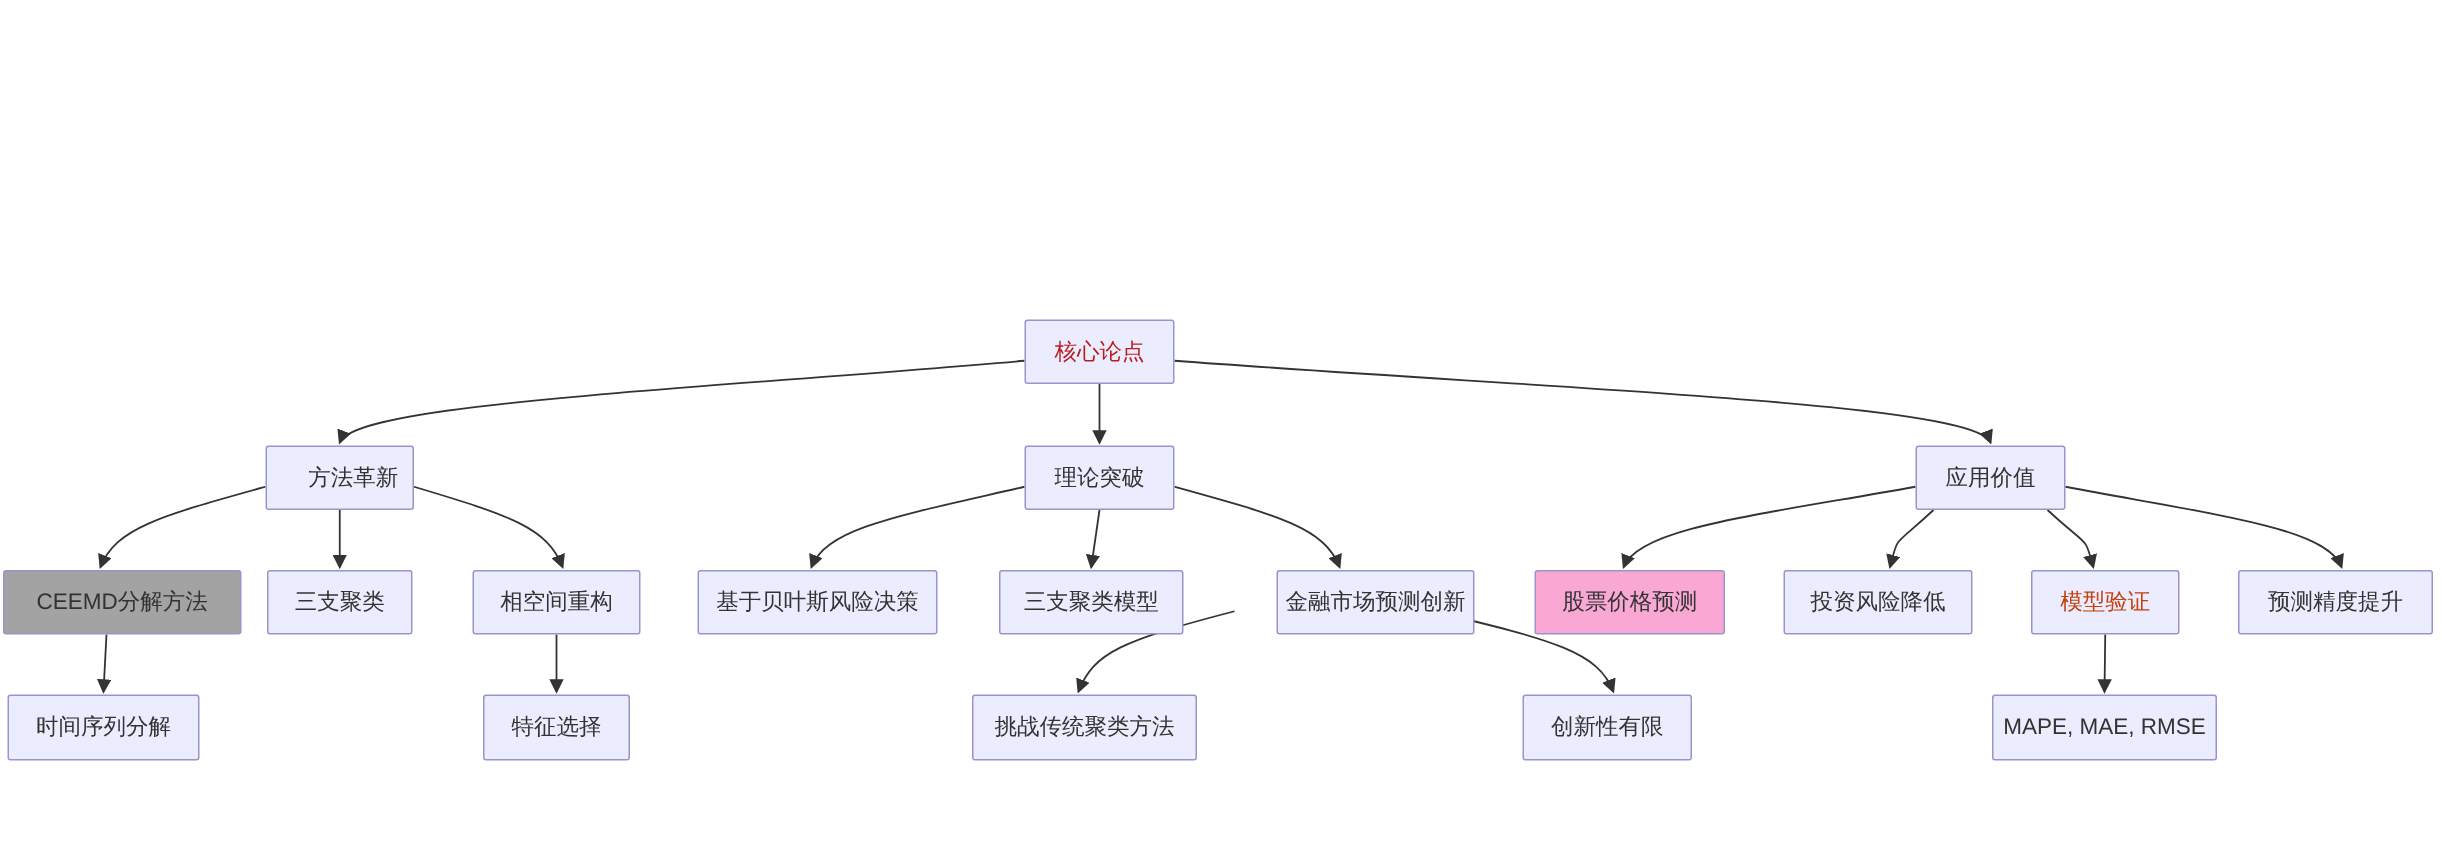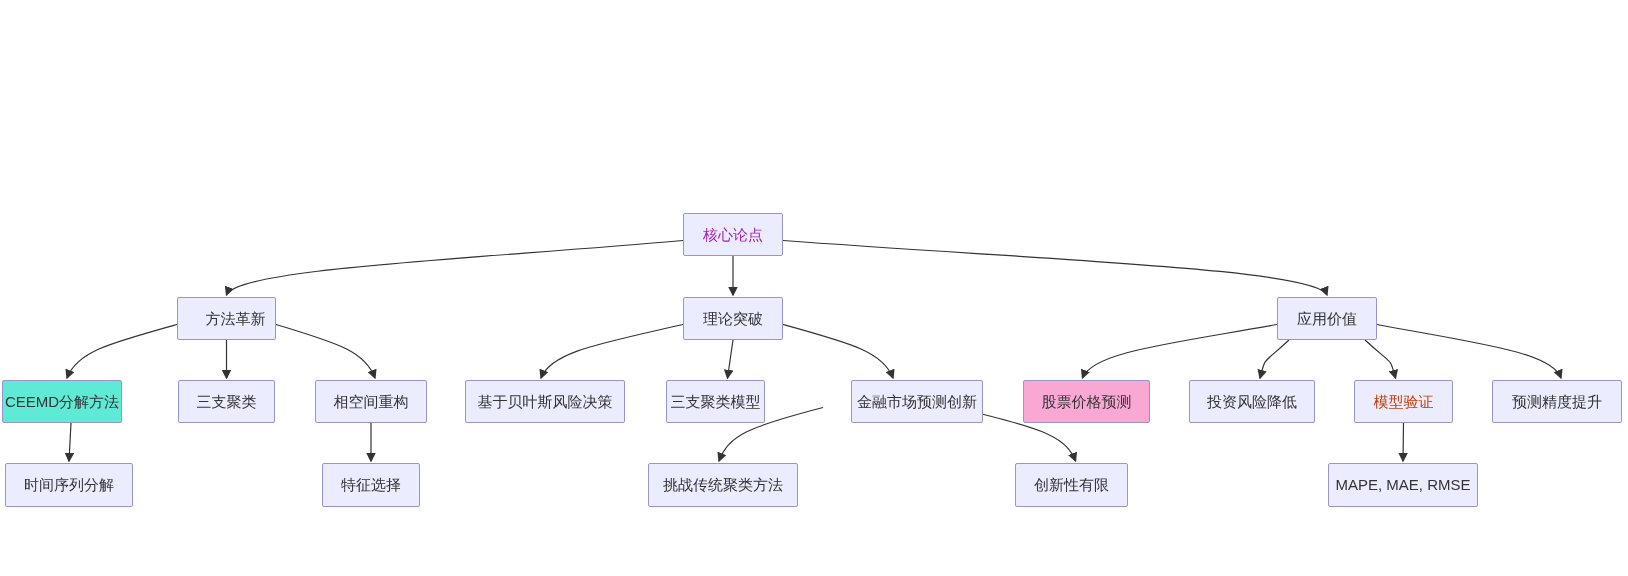--- a/index.html
+++ b/index.html
@@ -65,29 +65,29 @@
         <path d="M1365,340 C1393,366 1389.5,356 1395.5,378" fill="none" stroke="#333333" stroke-width="1.2" marker-end="url(#arrowhead)"></path>
         <path d="M1377,324.5 C1480.5,343.925 1551,352 1561,378" fill="none" stroke="#333333" stroke-width="1.2" marker-end="url(#arrowhead)"></path>
         <path d="M71,423 L69,461" fill="none" stroke="#333333" stroke-width="1.2" marker-end="url(#arrowhead)"></path>
         <path d="M371,423 L371,461" fill="none" stroke="#333333" stroke-width="1.2" marker-end="url(#arrowhead)"></path>
         <path d="M823,407.5 C748.3,426.925 729,435 719,461" fill="none" stroke="#333333" stroke-width="1.2" marker-end="url(#arrowhead)"></path>
         <path d="M955,407.5 C1037.125,426.925 1065.5,435 1075.5,461" fill="none" stroke="#333333" stroke-width="1.2" marker-end="url(#arrowhead)"></path>
         <path d="M1403.5,423 L1403,461" fill="none" stroke="#333333" stroke-width="1.2" marker-end="url(#arrowhead)"></path>
       </g>
   </svg>
 
-<div class="node" style="left: 683px; top: 213px; width: 100px; height: 43px; background: rgb(236, 236, 255); border-color: rgb(154, 148, 206); color: #a21caf;">核心论点</div>
+<div class="node" style="left: 683px; top: 213px; width: 100px; height: 43px; background: rgb(236, 236, 255); border-color: rgb(154, 148, 206); color: #b91c1c;">核心论点</div>
     <div class="node" style="left: 177px; top: 297px; width: 99px; height: 43px; background: rgb(236, 236, 255); border-color: rgb(154, 148, 206); color: rgb(51, 51, 51); padding-left: 24px;">方法革新</div>
     <div class="node" style="left: 683px; top: 297px; width: 100px; height: 43px; background: rgb(236, 236, 255); border-color: rgb(154, 148, 206); color: rgb(51, 51, 51);">理论突破</div>
     <div class="node" style="left: 1277px; top: 297px; width: 100px; height: 43px; background: rgb(236, 236, 255); border-color: rgb(154, 148, 206); color: rgb(51, 51, 51);">应用价值</div>
-    <div class="node" style="left: 2px; top: 380px; width: 120px; height: 43px; background: #5eead4; border-color: rgb(154, 148, 206); color: rgb(51, 51, 51);">CEEMD分解方法</div>
+    <div class="node" style="left: 2px; top: 380px; width: 159px; height: 43px; background: #a3a3a3; border-color: rgb(154, 148, 206); color: rgb(51, 51, 51);">CEEMD分解方法</div>
     <div class="node" style="left: 178px; top: 380px; width: 97px; height: 43px; background: rgb(236, 236, 255); border-color: rgb(154, 148, 206); color: rgb(51, 51, 51);">三支聚类</div>
     <div class="node" style="left: 315px; top: 380px; width: 112px; height: 43px; background: rgb(236, 236, 255); border-color: rgb(154, 148, 206); color: rgb(51, 51, 51);">相空间重构</div>
     <div class="node" style="left: 465px; top: 380px; width: 160px; height: 43px; background: rgb(236, 236, 255); border-color: rgb(154, 148, 206); color: rgb(51, 51, 51);">基于贝叶斯风险决策</div>
-    <div class="node" style="left: 666px; top: 380px; width: 99px; height: 43px; background: rgb(236, 236, 255); border-color: rgb(154, 148, 206); color: rgb(51, 51, 51);">三支聚类模型</div>
+    <div class="node" style="left: 666px; top: 380px; width: 123px; height: 43px; background: rgb(236, 236, 255); border-color: rgb(154, 148, 206); color: rgb(51, 51, 51);">三支聚类模型</div>
     <div class="node" style="left: 823px; top: 380px; width: 132px; height: 43px; background: rgb(236, 236, 255); border-color: rgb(154, 148, 206); color: rgb(51, 51, 51); margin-left: 28px;">金融市场预测创新</div>
     <div class="node" style="left: 1023px; top: 380px; width: 127px; height: 43px; background: #f9a8d4; border-color: rgb(154, 148, 206); color: rgb(51, 51, 51);">股票价格预测</div>
     <div class="node" style="left: 1189px; top: 380px; width: 126px; height: 43px; background: rgb(236, 236, 255); border-color: rgb(154, 148, 206); color: rgb(51, 51, 51);">投资风险降低</div>
     <div class="node" style="left: 1354px; top: 380px; width: 99px; height: 43px; background: rgb(236, 236, 255); border-color: rgb(154, 148, 206); color: #c2410c;">模型验证</div>
     <div class="node" style="left: 1492px; top: 380px; width: 130px; height: 43px; background: rgb(236, 236, 255); border-color: rgb(154, 148, 206); color: rgb(51, 51, 51);">预测精度提升</div>
     <div class="node" style="left: 5px; top: 463px; width: 128px; height: 44px; background: rgb(236, 236, 255); border-color: rgb(154, 148, 206); color: rgb(51, 51, 51);">时间序列分解</div>
     <div class="node" style="left: 322px; top: 463px; width: 98px; height: 44px; background: rgb(236, 236, 255); border-color: rgb(154, 148, 206); color: rgb(51, 51, 51);">特征选择</div>
     <div class="node" style="left: 648px; top: 463px; width: 150px; height: 44px; background: rgb(236, 236, 255); border-color: rgb(154, 148, 206); color: rgb(51, 51, 51);">挑战传统聚类方法</div>
     <div class="node" style="left: 1015px; top: 463px; width: 113px; height: 44px; background: rgb(236, 236, 255); border-color: rgb(154, 148, 206); color: rgb(51, 51, 51);">创新性有限</div>
     <div class="node" style="left: 1328px; top: 463px; width: 150px; height: 44px; background: rgb(236, 236, 255); border-color: rgb(154, 148, 206); color: rgb(51, 51, 51);">MAPE, MAE, RMSE</div>

